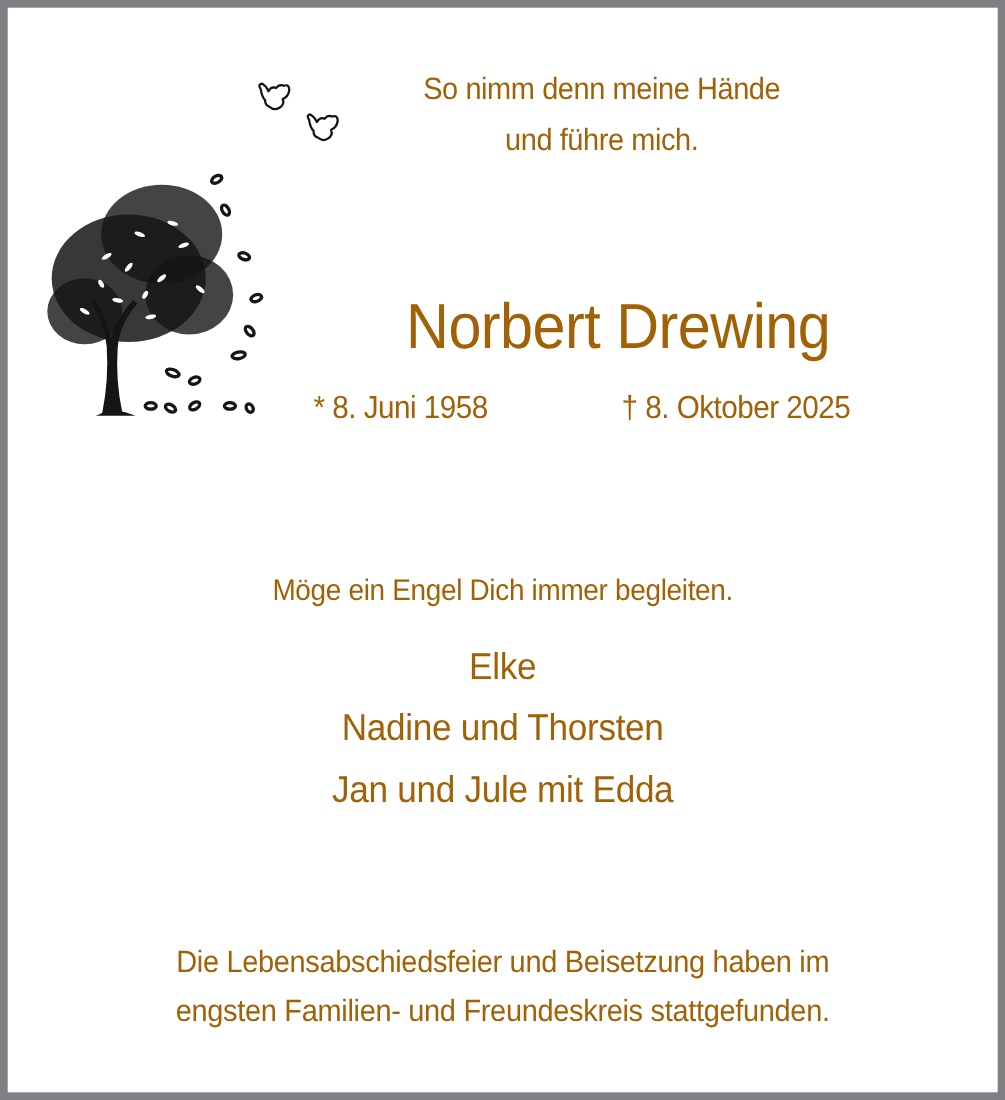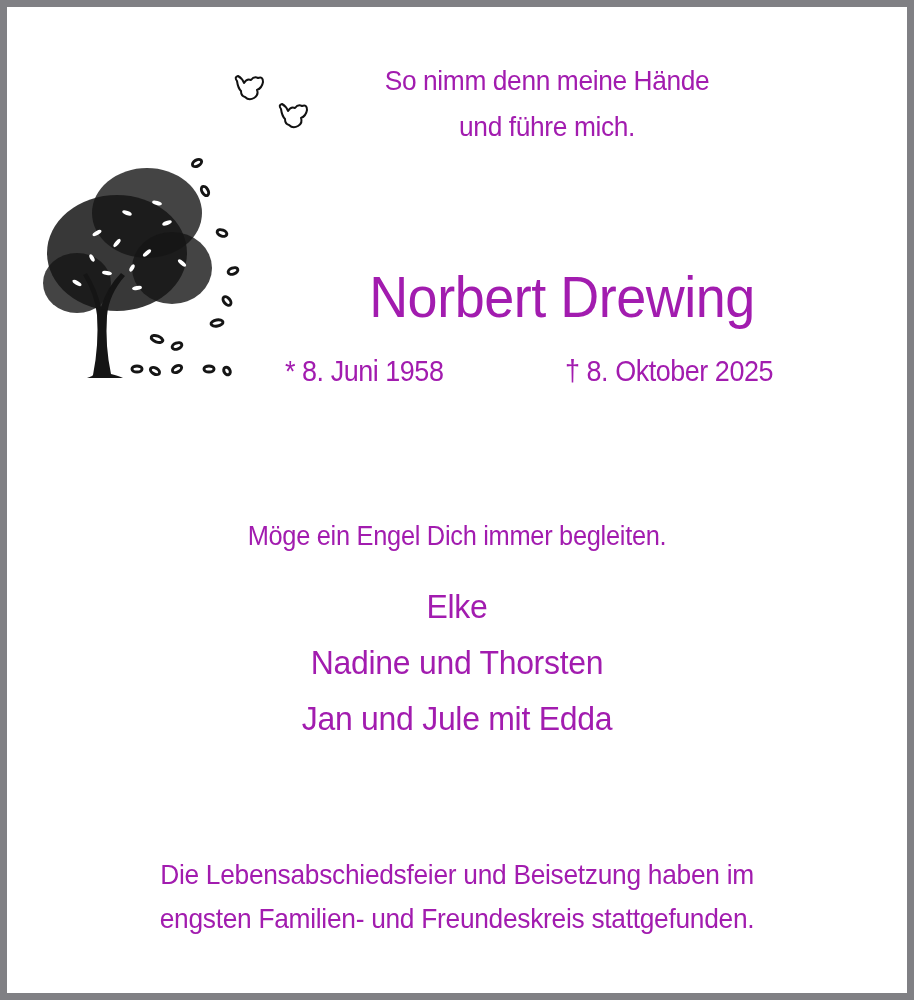--- a/index.html
+++ b/index.html
@@ -1,18 +1,18 @@
 <!DOCTYPE html>
 <html><head>
 <meta charset="utf-8">
 <style>
   html, body { margin: 0; padding: 0; }
   body { width: 914px; height: 1000px; background: #808084; position: relative; overflow: hidden; }
   .card { position: absolute; left: 7px; top: 7px; width: 900px; height: 986px; background: #ffffff;
-          font-family: "Liberation Sans", "DejaVu Sans", sans-serif; color: #a21caf; }
+          font-family: "Liberation Sans", "DejaVu Sans", sans-serif; color: #a16207; }
   .abs { position: absolute; white-space: nowrap; }
   .center { text-align: center; }
   .quote { left: 290px; width: 500px; font-size: 28px; letter-spacing: -0.4px; transform: scaleX(0.94); transform-origin: center; }
   .name { left: 275px; width: 560px; top: 256px; font-size: 58px; letter-spacing: -0.5px; transform: scaleX(0.93); transform-origin: center; }
   .date { top: 348px; font-size: 29px; letter-spacing: -0.5px; transform: scaleX(0.93); transform-origin: left; }
   .line { left: 0; width: 900px; }
   .wish { top: 514px; font-size: 27px; letter-spacing: -0.3px; transform: scaleX(0.94); transform-origin: center; }
   .mourner { font-size: 34px; letter-spacing: -0.3px; transform: scaleX(0.94); transform-origin: center; }
   .notice { font-size: 28px; letter-spacing: -0.3px; transform: scaleX(0.94); transform-origin: center; }
 </style>

